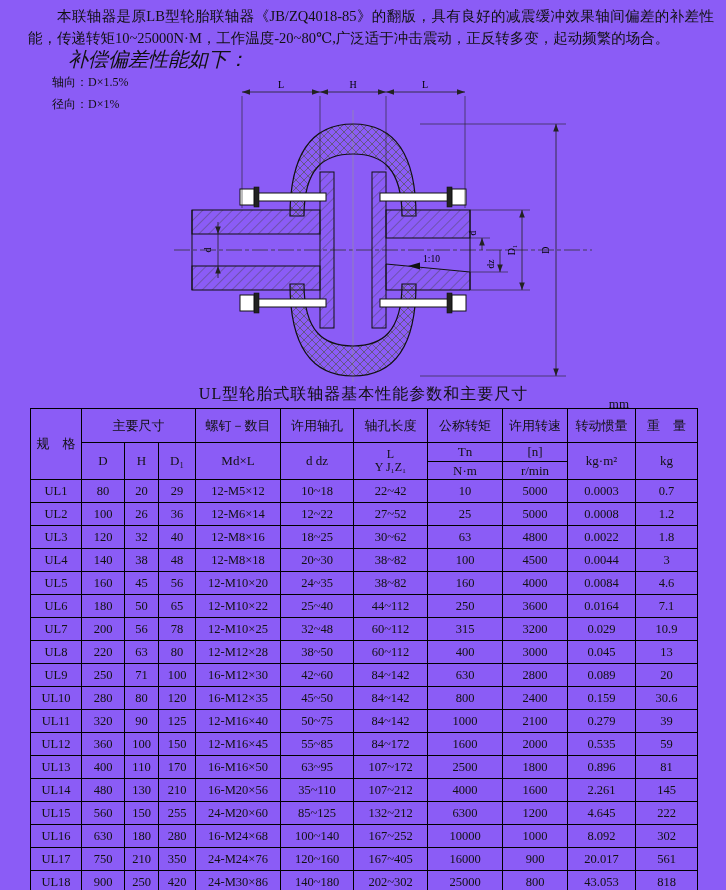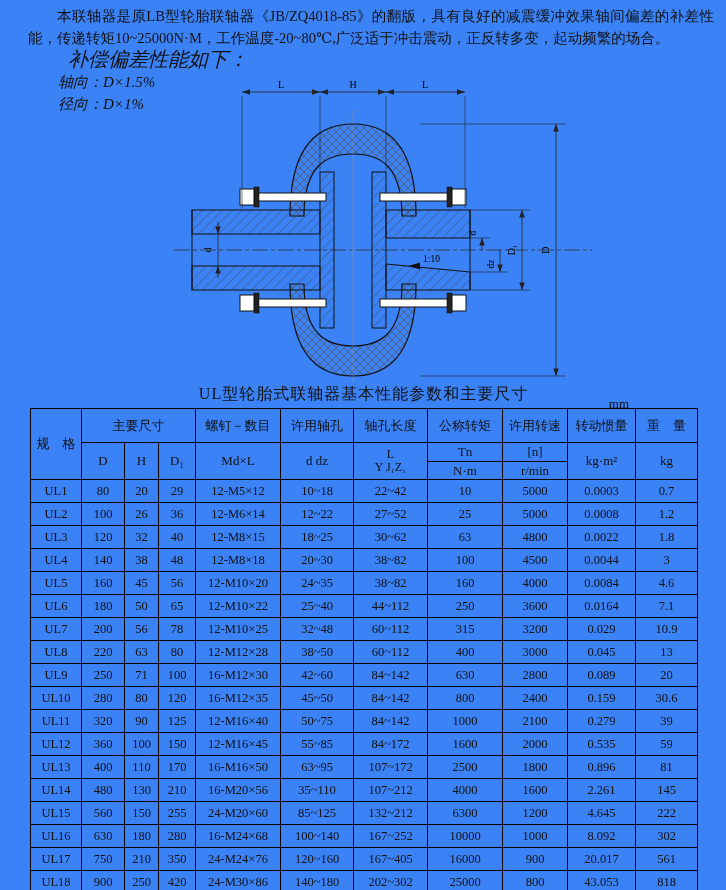--- a/index.html
+++ b/index.html
@@ -1,25 +1,25 @@
 <!DOCTYPE html>
 <html><head>
 <meta charset="utf-8">
 <style>
   html,body{margin:0;padding:0;background:#fff;}
   .page{
-    position:relative;width:726px;height:890px;background:#3b82f6;overflow:hidden;
+    position:relative;width:726px;height:890px;background:#8b5cf6;overflow:hidden;
     font-family:"Liberation Serif","DejaVu Serif",serif;color:#111;
   }
   .intro{
     margin:6px 12px 0 28px;width:686px;
     font-size:14.5px;line-height:21.5px;text-align:justify;text-indent:2em;
   }
   .plainline{margin-left:28px;font-size:20px;line-height:21.5px;text-indent:2em;font-style:italic;}
-  .specs{margin-left:28px;font-size:15px;font-style:italic;}
+  .specs{margin-left:28px;font-size:12px;}
   .specs div{line-height:22px;text-indent:2em;}
   .drawing{position:absolute;left:168px;top:76px;width:446px;height:312px;}
   .table-block{position:absolute;top:384px;left:30px;width:667px;}
   .table-title-row{position:relative;height:24px;}
   .table-title{display:block;text-align:center;font-size:16px;letter-spacing:1px;}
   .unit-label{position:absolute;right:68px;top:12px;font-size:13px;}
   table.params{
     border-collapse:collapse;table-layout:fixed;width:667px;
     font-size:12.5px;text-align:center;
   }
@@ -207,21 +207,21 @@
             <td>25</td>
             <td>5000</td>
             <td>0.0008</td>
             <td>1.2</td>
           </tr>
           <tr>
             <td>UL3</td>
             <td>120</td>
             <td>32</td>
             <td>40</td>
-            <td>12-M8×15</td>
+            <td>12-M8×16</td>
             <td>18~25</td>
             <td>30~62</td>
             <td>63</td>
             <td>4800</td>
             <td>0.0022</td>
             <td>1.8</td>
           </tr>
           <tr>
             <td>UL4</td>
             <td>140</td>

